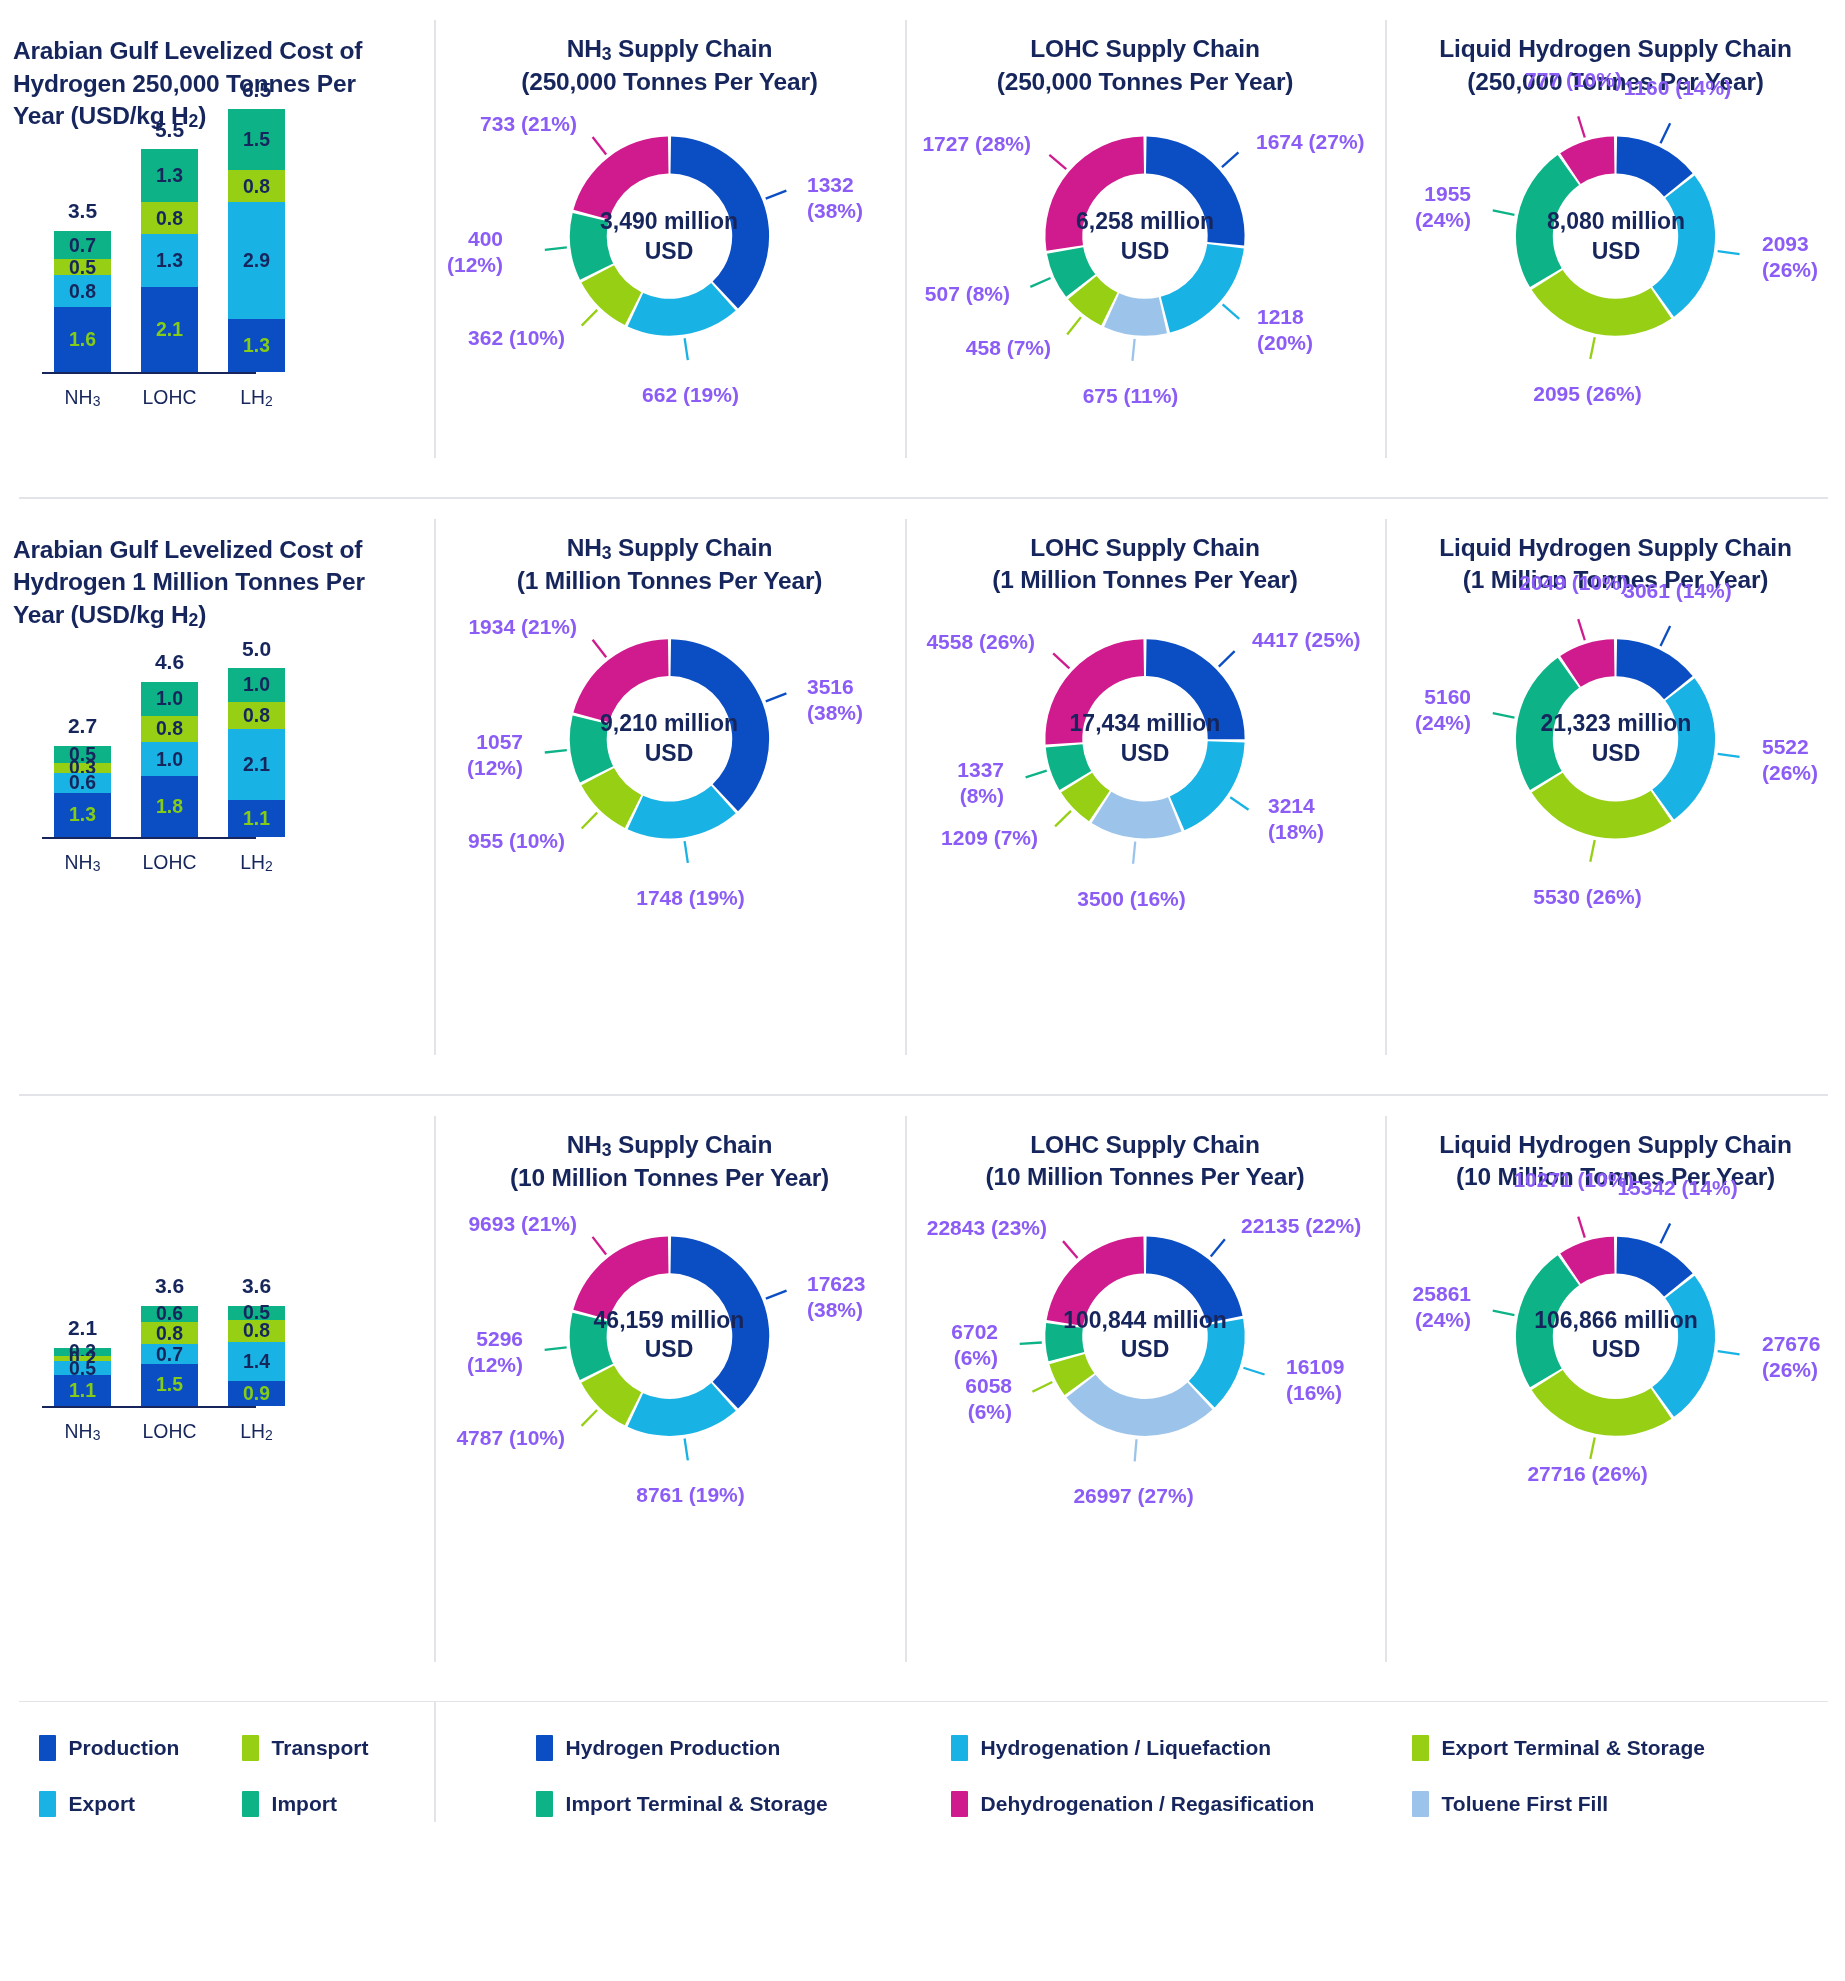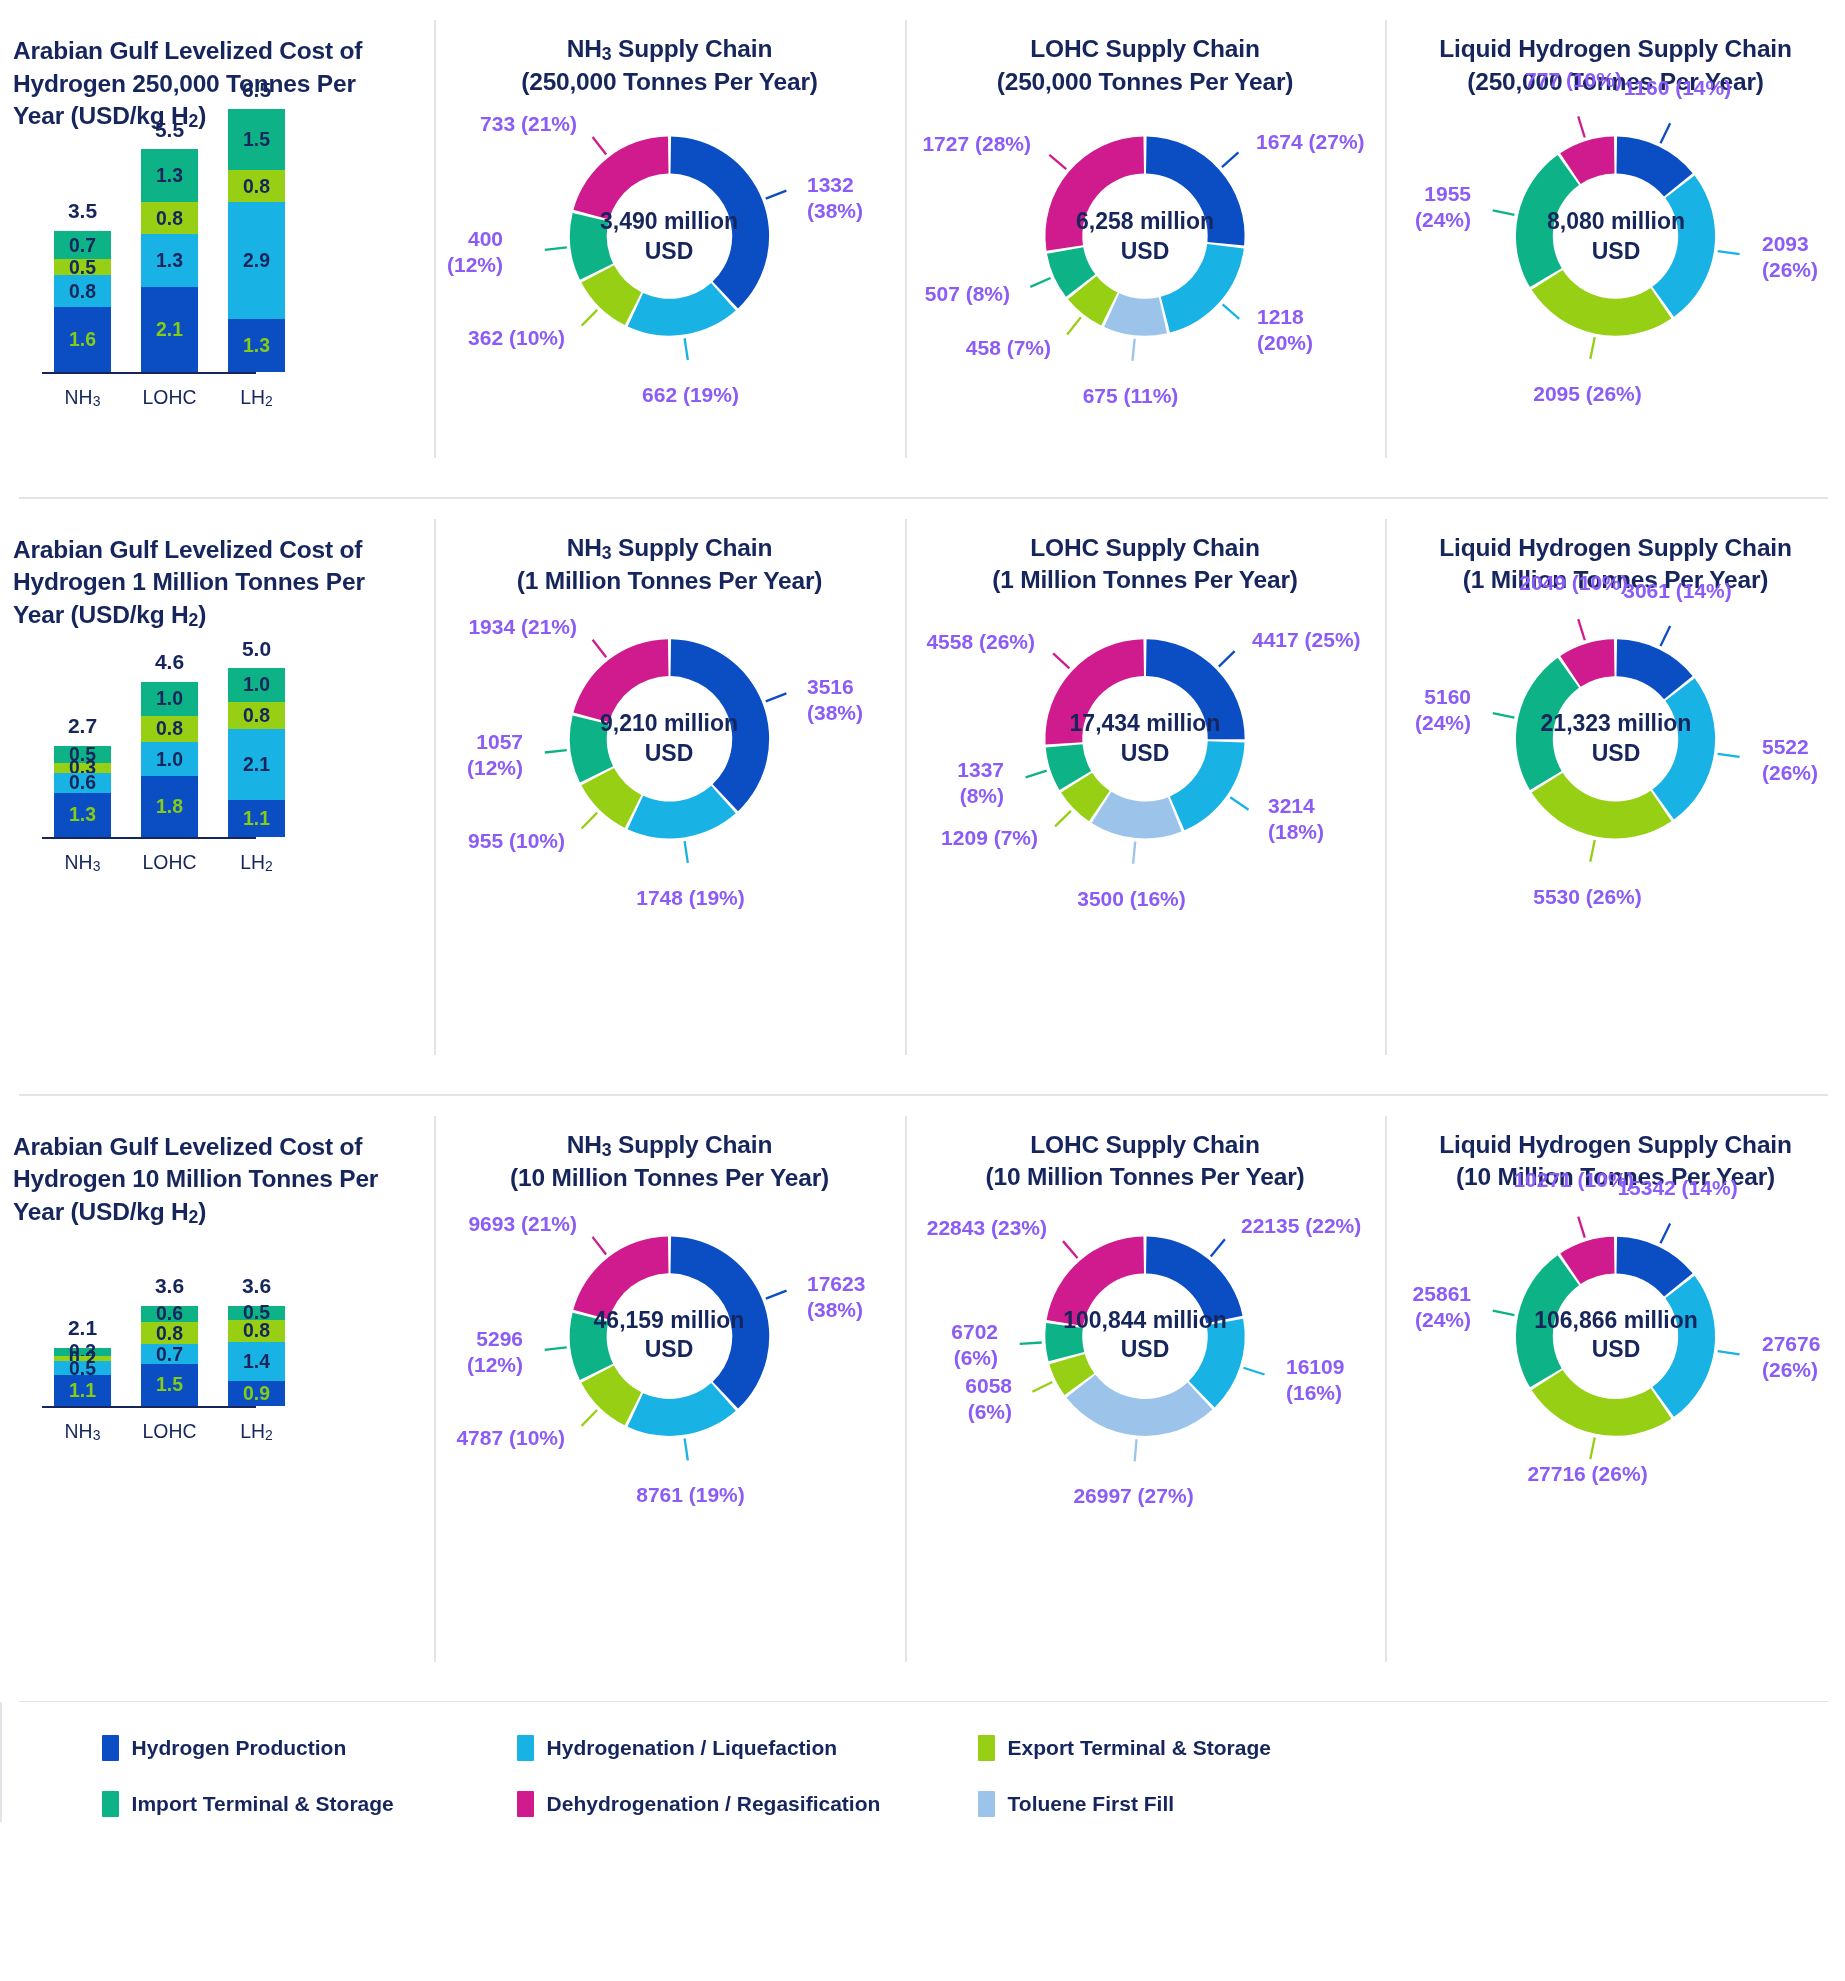--- a/index.html
+++ b/index.html
@@ -368,21 +368,20 @@
           <div class="dlabel c" style="left: 200px; width: 185px; top: 79px;">3061 (14%)</div>
           <div class="dlabel r" style="left: 377px; top: 235px;">5522<br>(26%)</div>
           <div class="dlabel c" style="left: 110px; width: 185px; top: 385px;">5530 (26%)</div>
           <div class="dlabel l" style="right: 375px; top: 185px;">5160<br>(24%)</div>
           <div class="dlabel c" style="left: 96px; width: 185px; top: 71px;">2049 (10%)</div>
         </div>
       </div>
       <div class="hrule"></div>
       <div class="row r3" style="height: 605px;">
         <div class="panel p1">
-          <div class="ptitle left">Arabian Gulf Levelized Cost of Hydrogen 10 Million Tonnes Per Year (USD/kg H<sub>2</sub>)</div>
           <div class="barwrap" style="position: absolute; left: 0px; top: 129px; height: 264px;">
             <div class="bars" style="top: auto; height: 227px; bottom: 83px;">
               <div class="barcol" style="height: 58px;">
                 <div class="bartotal" style="bottom: 66px;">2.1</div>
                 <div class="stack" style="height: 58px;">
                   <div class="seg dark" style="height: 31px; background: rgb(11, 78, 196);">1.1</div>
                   <div class="seg" style="height: 14px; background: rgb(25, 178, 228);">0.5</div>
                   <div class="seg" style="height: 5.6px; background: rgb(150, 207, 20);">0.2</div>
                   <div class="seg" style="height: 8.3px; background: rgb(13, 179, 135);">0.3</div>
                 </div>
@@ -484,20 +483,40 @@
           <div class="dlabel r" style="left: 377px; top: 235px;">27676<br>(26%)</div>
           <div class="dlabel c" style="left: 110px; width: 185px; top: 365px;">27716 (26%)</div>
           <div class="dlabel l" style="right: 375px; top: 185px;">25861<br>(24%)</div>
           <div class="dlabel c" style="left: 96px; width: 185px; top: 71px;">10271 (10%)</div>
         </div>
       </div>
       <div class="hrule"></div>
     </div>
 
   <div class="legends">
+    <div class="legblock lb1">
+      <div class="leggrid" id="leg-bar" style="left:39px; top:33px; grid-template-columns: 203px 203px; row-gap:29.5px;">
+          <div class="legitem">
+            <span class="swatch" style="background: rgb(11, 78, 196);"></span>
+            <span class="legtxt">Production</span>
+          </div>
+          <div class="legitem">
+            <span class="swatch" style="background: rgb(150, 207, 20);"></span>
+            <span class="legtxt">Transport</span>
+          </div>
+          <div class="legitem">
+            <span class="swatch" style="background: rgb(25, 178, 228);"></span>
+            <span class="legtxt">Export</span>
+          </div>
+          <div class="legitem">
+            <span class="swatch" style="background: rgb(13, 179, 135);"></span>
+            <span class="legtxt">Import</span>
+          </div>
+        </div>
+    </div>
     <div class="legblock lb2 vsep">
       <div class="leggrid" id="leg-donut" style="left:102px; top:33px; grid-template-columns: 415px 461px 434px; row-gap:29.5px;">
           <div class="legitem">
             <span class="swatch" style="background: rgb(11, 78, 196);"></span>
             <span class="legtxt">Hydrogen Production</span>
           </div>
           <div class="legitem">
             <span class="swatch" style="background: rgb(25, 178, 228);"></span>
             <span class="legtxt">Hydrogenation / Liquefaction</span>
           </div>

